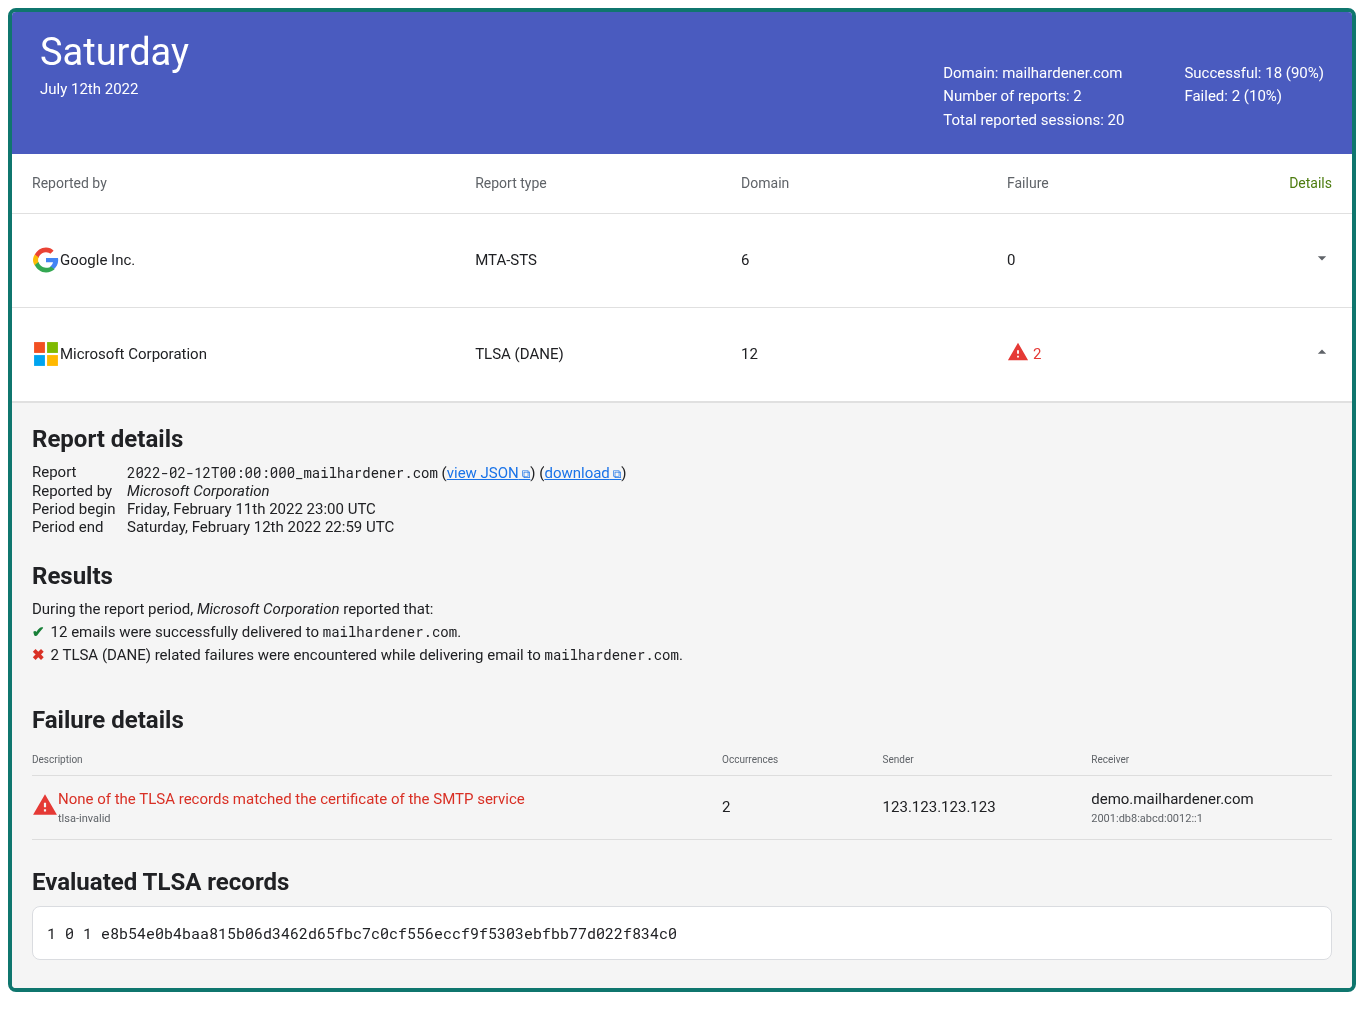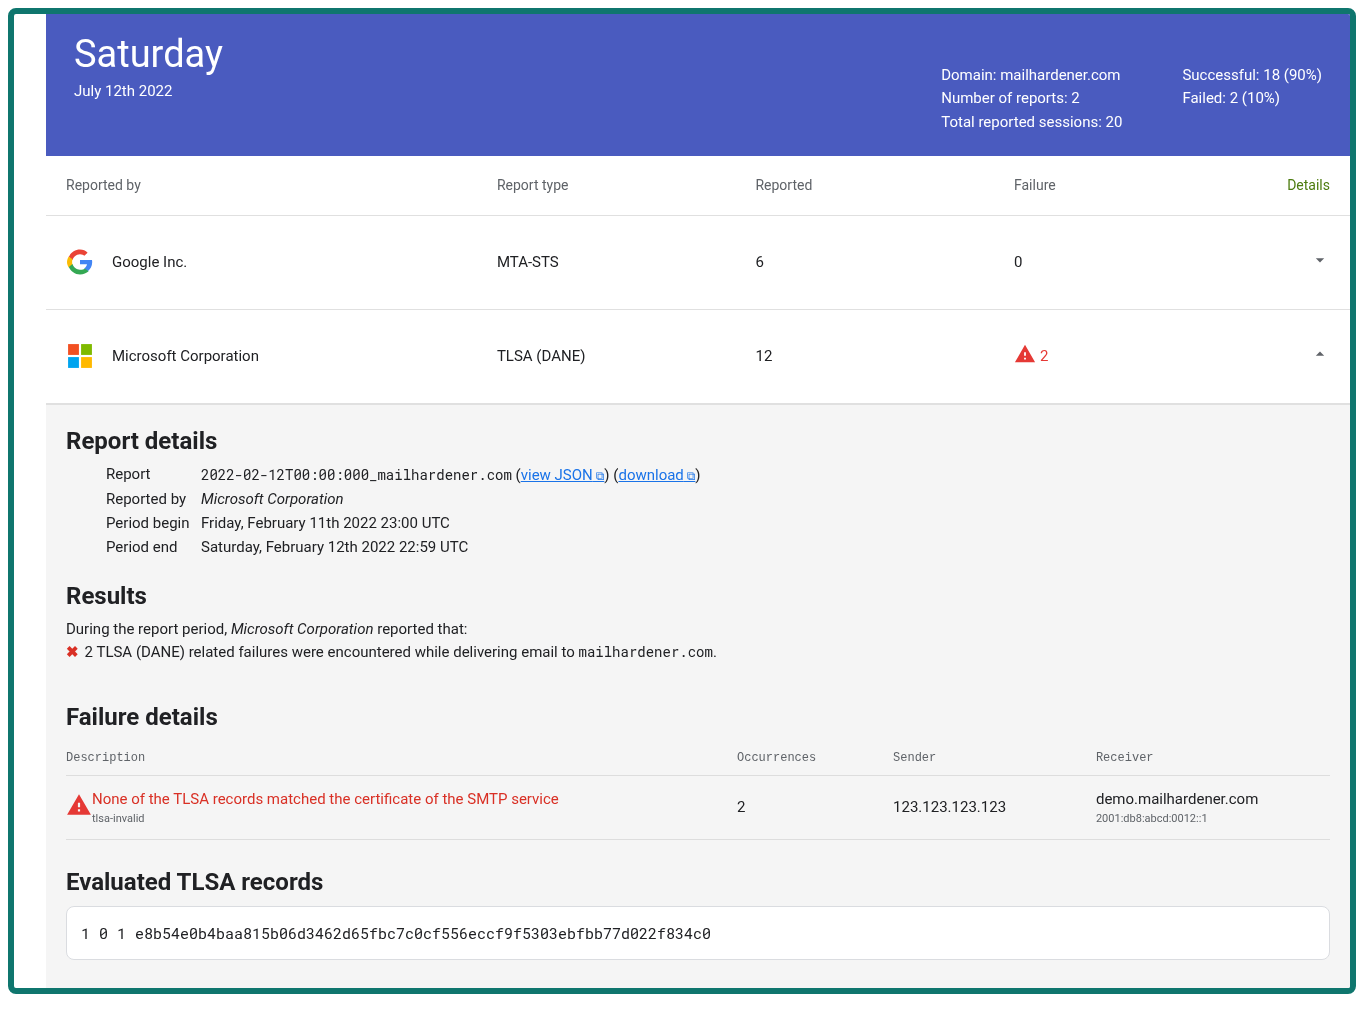--- a/index.html
+++ b/index.html
@@ -5,25 +5,24 @@
   * { box-sizing: border-box; }
   body {
     margin: 0;
     padding: 8px;
     font-family: Roboto, -apple-system, BlinkMacSystemFont, "Segoe UI", Arial, sans-serif;
     background: #fff;
     color: #202124;
     font-size: 15px;
   }
   .card {
-    border: 6px solid #0f766e;
+    border: 4px solid #0f766e;
     border-radius: 8px;
     overflow: hidden;
     background: #fff;
-    padding-left: 32px;
   }
   .header {
     background: #4a5bbf;
     color: #fff;
     padding: 18px 28px 22px 28px;
     display: flex;
     justify-content: space-between;
     align-items: flex-start;
   }
   .header-left h1 {
@@ -54,57 +53,56 @@
     border-bottom: 1px solid #e0e0e0;
     color: #5f6368;
     font-size: 14px;
   }
   .row {
     height: 94px;
     border-bottom: 1px solid #e0e0e0;
     font-size: 15px;
   }
   .row:last-of-type { border-bottom: none; }
-  .col-reporter { display: flex; align-items: center; gap: 18px; }
+  .col-reporter { display: flex; align-items: center; }
   .icon-box { width: 28px; height: 28px; display:flex; align-items:center; justify-content:center;}
   .col-details { text-align: right; color: #4d7c0f; }
   .chev { display:inline-block; }
   .fail-warn { color:#e53935; display:flex; align-items:center; gap:4px; font-size:15px;}
   .fail-warn svg { width:22px; height:22px; }
 
   .details-panel {
     background: #f5f5f5;
     padding: 22px 20px 28px 20px;
     border-top: 1px solid #e0e0e0;
   }
   .details-panel h2 {
     font-size: 24px;
     font-weight: 700;
     margin: 0 0 10px 0;
   }
-  .kv { display:grid; grid-template-columns: 95px 1fr; row-gap:6px; font-size:15px; margin-bottom:26px;margin-left:40px;}
+  .kv { display:grid; grid-template-columns: 95px 1fr; font-size:15px; margin-bottom:26px;}
   .kv .k { color:#202124; }
   .mono { font-family: "Roboto Mono", Menlo, Consolas, monospace; font-size: 14px; }
   a { color:#1a73e8; text-decoration: underline; }
   .ext-icon { font-size:12px; vertical-align: baseline; }
   .italic { font-style: italic; }
   .res-line { margin: 4px 0; }
   .check { color:#188038; font-weight:bold; margin-right:6px;}
   .cross { color:#d93025; font-weight:bold; margin-right:6px;}
 
   .fail-table .ft-head, .fail-table .ft-row {
     display:grid;
     grid-template-columns: 4.3fr 1fr 1.3fr 1.5fr;
     align-items:center;
     padding: 10px 0;
   }
   .fail-table .ft-head {
-    color:#5f6368; font-size:12px;
+    color:#5f6368; font-size:10px;
     border-bottom:1px solid #ddd;
-    font-family:Liberation Mono, monospace;
   }
   .fail-table .ft-row {
     border-bottom:1px solid #ddd;
     padding: 14px 0;
   }
   .ft-desc { display:flex; align-items:center; }
   .ft-desc svg { width:26px; height:26px; flex-shrink:0; }
   .ft-desc .main { color:#d93025; font-size:15px; }
   .ft-desc .sub { color:#5f6368; font-size:11px; margin-top:4px;}
   .ft-recv .main { font-size:15px; }
@@ -134,21 +132,21 @@
       <div>
         <div>Successful: 18 (90%)</div>
         <div>Failed: 2 (10%)</div>
       </div>
     </div>
   </div>
 
   <div class="thead-row">
     <div>Reported by</div>
     <div>Report type</div>
-    <div>Reported</div>
+    <div>Domain</div>
     <div>Failure</div>
     <div class="col-details">Details</div>
   </div>
 
   <div class="row">
     <div class="col-reporter">
       <span class="icon-box">
         <svg viewBox="0 0 48 48" width="26" height="26">
           <path fill="#EA4335" d="M24 9.5c3.9 0 6.6 1.7 8.1 3.1l5.9-5.9C34.4 3.3 29.7 1 24 1 14.8 1 6.9 6.6 3.3 14.7l6.9 5.4C12 14 17.5 9.5 24 9.5z"></path>
           <path fill="#4285F4" d="M46.5 24.5c0-1.6-.1-2.8-.4-4.1H24v7.8h12.9c-.3 2.2-1.8 5.5-5.2 7.7l6.7 5.2C43 37.5 46.5 31.6 46.5 24.5z"></path>
@@ -217,20 +215,23 @@
       <div class="italic">Microsoft Corporation</div>
       <div class="k">Period begin</div>
       <div>Friday, February 11th 2022 23:00 UTC</div>
       <div class="k">Period end</div>
       <div>Saturday, February 12th 2022 22:59 UTC</div>
     </div>
 
     <h2>Results</h2>
     <div>
       <span>During the report period, </span><span class="italic">Microsoft Corporation</span><span> reported that:</span>
+    </div>
+    <div class="res-line">
+      <span class="check">✔</span><span>12 emails were successfully delivered to </span><span class="mono">mailhardener.com</span>.
     </div>
     <div class="res-line" style="margin-bottom:42px;">
       <span class="cross">✖</span><span>2 TLSA (DANE) related failures were encountered while delivering email to </span><span class="mono">mailhardener.com</span>.
     </div>
 
     <h2>Failure details</h2>
     <div class="fail-table">
       <div class="ft-head">
         <div>Description</div>
         <div>Occurrences</div>

